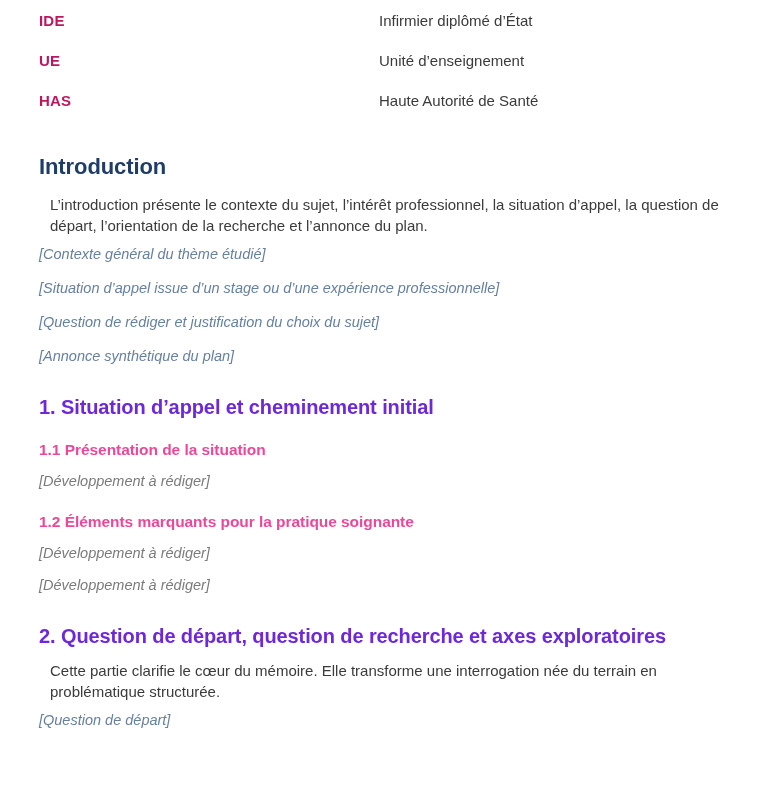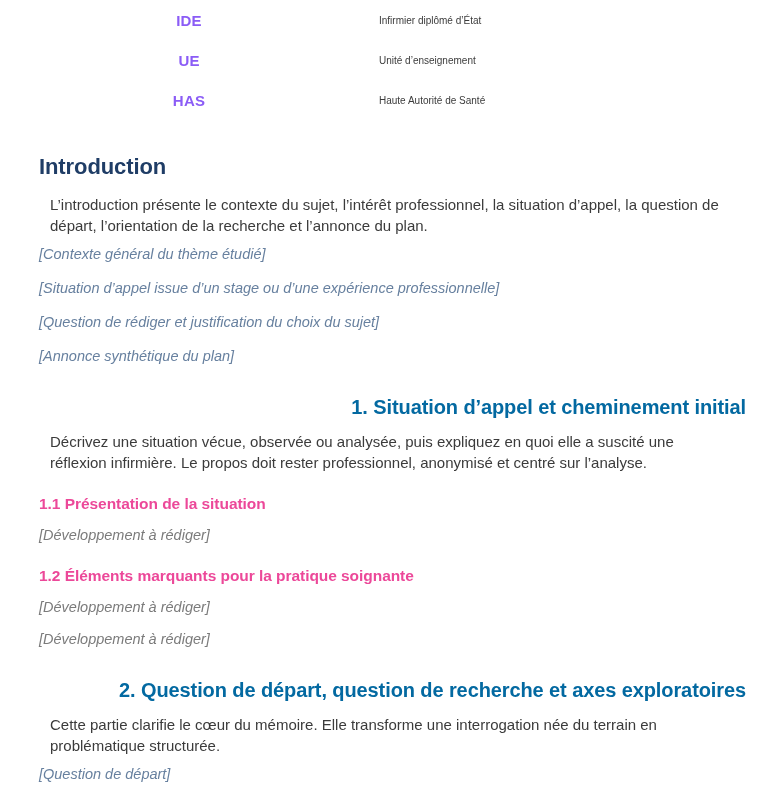--- a/index.html
+++ b/index.html
@@ -30,47 +30,45 @@
     border-collapse: collapse;
     table-layout: fixed;
     margin: 0;
     padding: 0;
   }
   .abbrev-table tr { height: 40px; }
   .abbrev-table td { padding: 0; vertical-align: middle; }
 
   td.abbrev-term {
     width: 300px;
-    text-align: center;
     font-weight: bold;
     font-size: 15px;
-    color: #8b5cf6;
+    color: #be185d;
     letter-spacing: .2px;
   }
   td.abbrev-def {
     padding-left: 40px;
-    font-size: 10px;
+    font-size: 15px;
     color: #3b3b3b;
   }
 
   
   h1.doc-h1 {
     font-size: 22px;
     font-weight: bold;
     color: #1f3d66;
     margin: 34px 0 14px 0;
     letter-spacing: -0.1px;
   }
   h2.doc-h2 {
     font-size: 20px;
     font-weight: bold;
-    color: #0369a1;
+    color: #6d28d9;
     margin: 30px 0 12px 0;
     letter-spacing: -0.1px;
-    text-align: right;
   }
   h3.doc-h3 {
     font-size: 15.5px;
     font-weight: bold;
     color: #ec4899;
     margin: 22px 0 9px 0;
     letter-spacing: -0.05px;
   }
 
   
@@ -124,21 +122,20 @@
 
   <p class="doc-body">L’introduction présente le contexte du sujet, l’intérêt professionnel, la situation d’appel, la question de départ, l’orientation de la recherche et l’annonce du plan.</p>
 
   <p class="placeholder">[Contexte général du thème étudié]</p>
   <p class="placeholder">[Situation d’appel issue d’un stage ou d’une expérience professionnelle]</p>
   <p class="placeholder">[Question de rédiger et justification du choix du sujet]</p>
   <p class="placeholder">[Annonce synthétique du plan]</p>
 
   <h2 class="doc-h2">1. Situation d’appel et cheminement initial</h2>
 
-  <p class="doc-body">Décrivez une situation vécue, observée ou analysée, puis expliquez en quoi elle a suscité une réflexion infirmière. Le propos doit rester professionnel, anonymisé et centré sur l’analyse.</p>
 
   <h3 class="doc-h3">1.1 Présentation de la situation</h3>
   <p class="placeholder gray">[Développement à rédiger]</p>
 
   <h3 class="doc-h3">1.2 Éléments marquants pour la pratique soignante</h3>
   <p class="placeholder gray">[Développement à rédiger]</p>
 
   <p class="placeholder gray">[Développement à rédiger]</p>
 
   <h2 class="doc-h2">2. Question de départ, question de recherche et axes exploratoires</h2>

